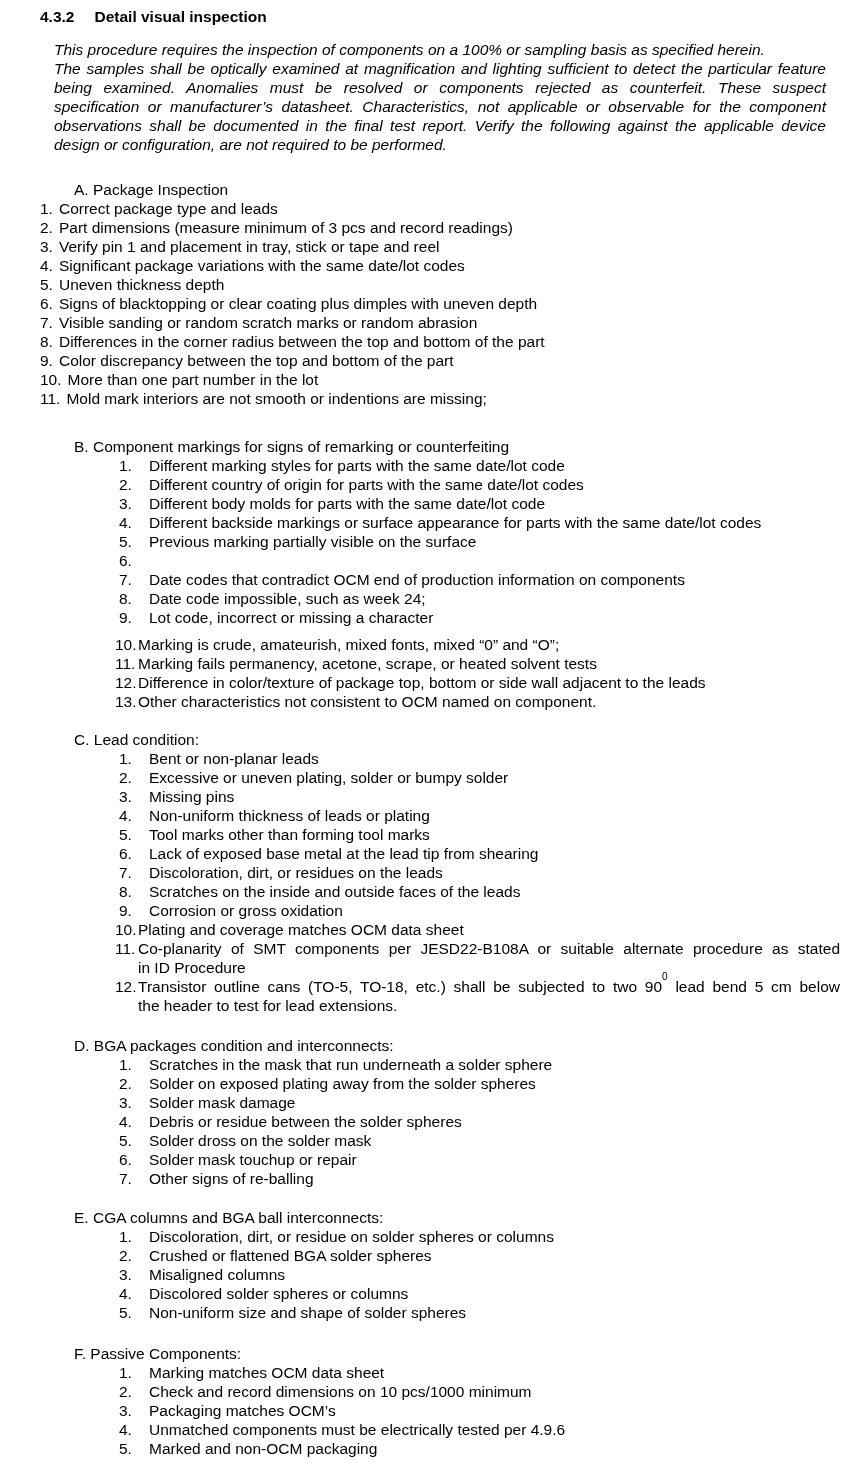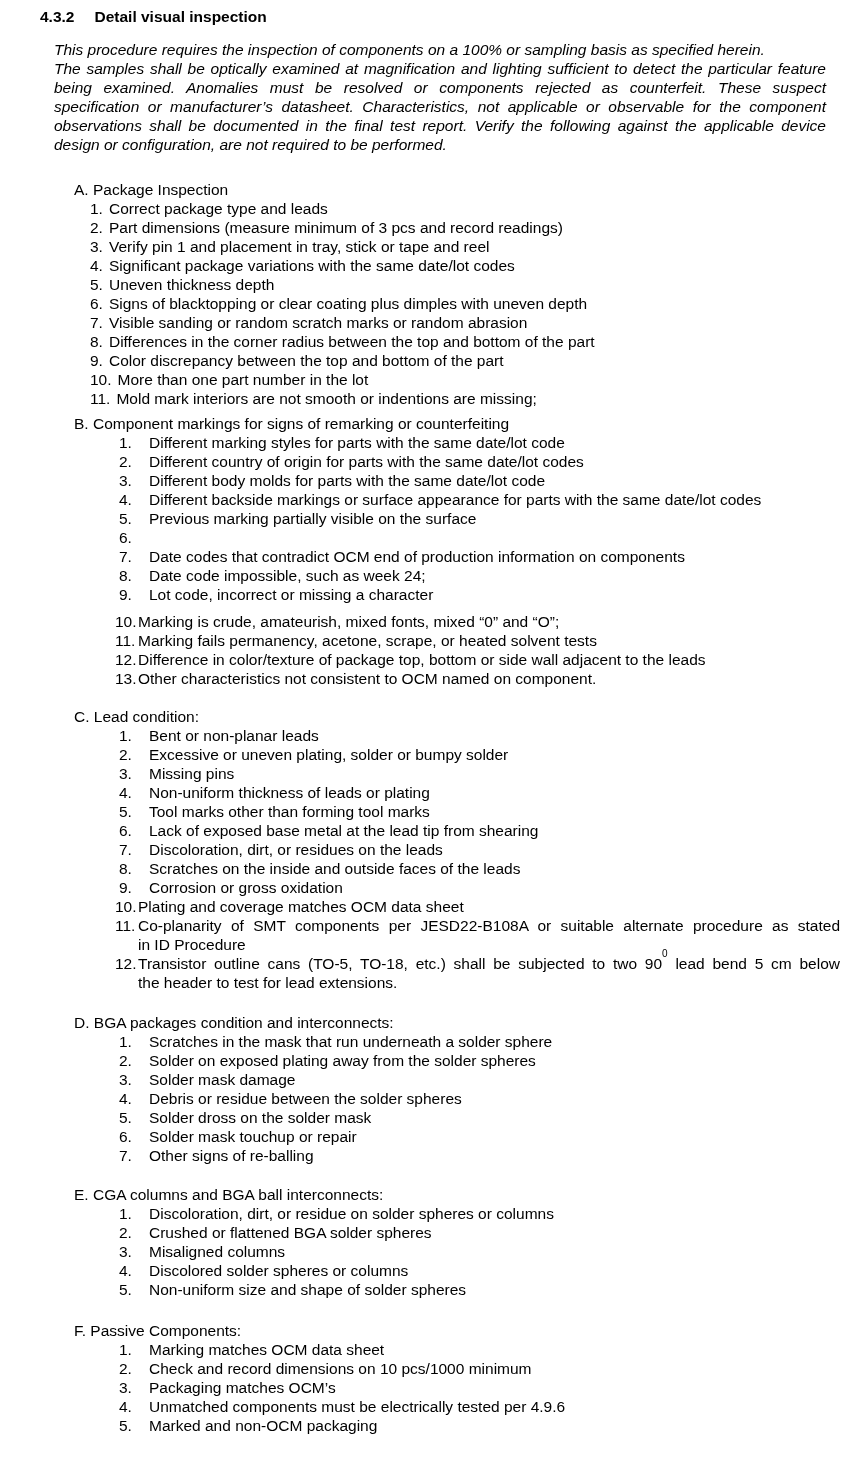--- a/index.html
+++ b/index.html
@@ -9,28 +9,28 @@
     font-family: "Liberation Sans", "DejaVu Sans", sans-serif;
     font-size: 15.5px; line-height: 19px;
   }
   .doc { padding: 7px 20px 0 40px; }
   .heading { font-weight: bold; }
   .heading .h-num { margin-right: 20px; }
   .para { margin: 14px; font-style: italic; }
   .line { white-space: pre-wrap; }
   .line.j { text-align: justify; text-align-last: justify; }
   .section-a { margin-top: 26px; }
-  .section-b { margin-top: 6px; }
+  .section-b { margin-top: 29px; }
   .section-c { margin-top: 19px; }
   .section-d { margin-top: 21px; }
   .section-e { margin-top: 20px; }
   .section-f { margin-top: 22px; }
   .sec-header { margin-left: 34px; }
   .item { white-space: pre-wrap; }
-  .item.tight { margin-left: 50px; }
+  .item.tight { }
   .item.tight .num { margin-right: 6px; }
   .item.wide { padding-left: 109px; }
   .item.wide .num { display: inline-block; width: 30px; margin-left: -30px; }
   .item.wide.d2 { padding-left: 98px; }
   .item.wide.d2 .num { width: 23px; margin-left: -23px; }
   .item.gap { margin-top: 8px; }
   .multiline { display: inline-block; width: 100%; vertical-align: top; }
   sup { font-size: 10px; line-height: 0; position: relative; top: -6px; }
 </style>
 </head>

